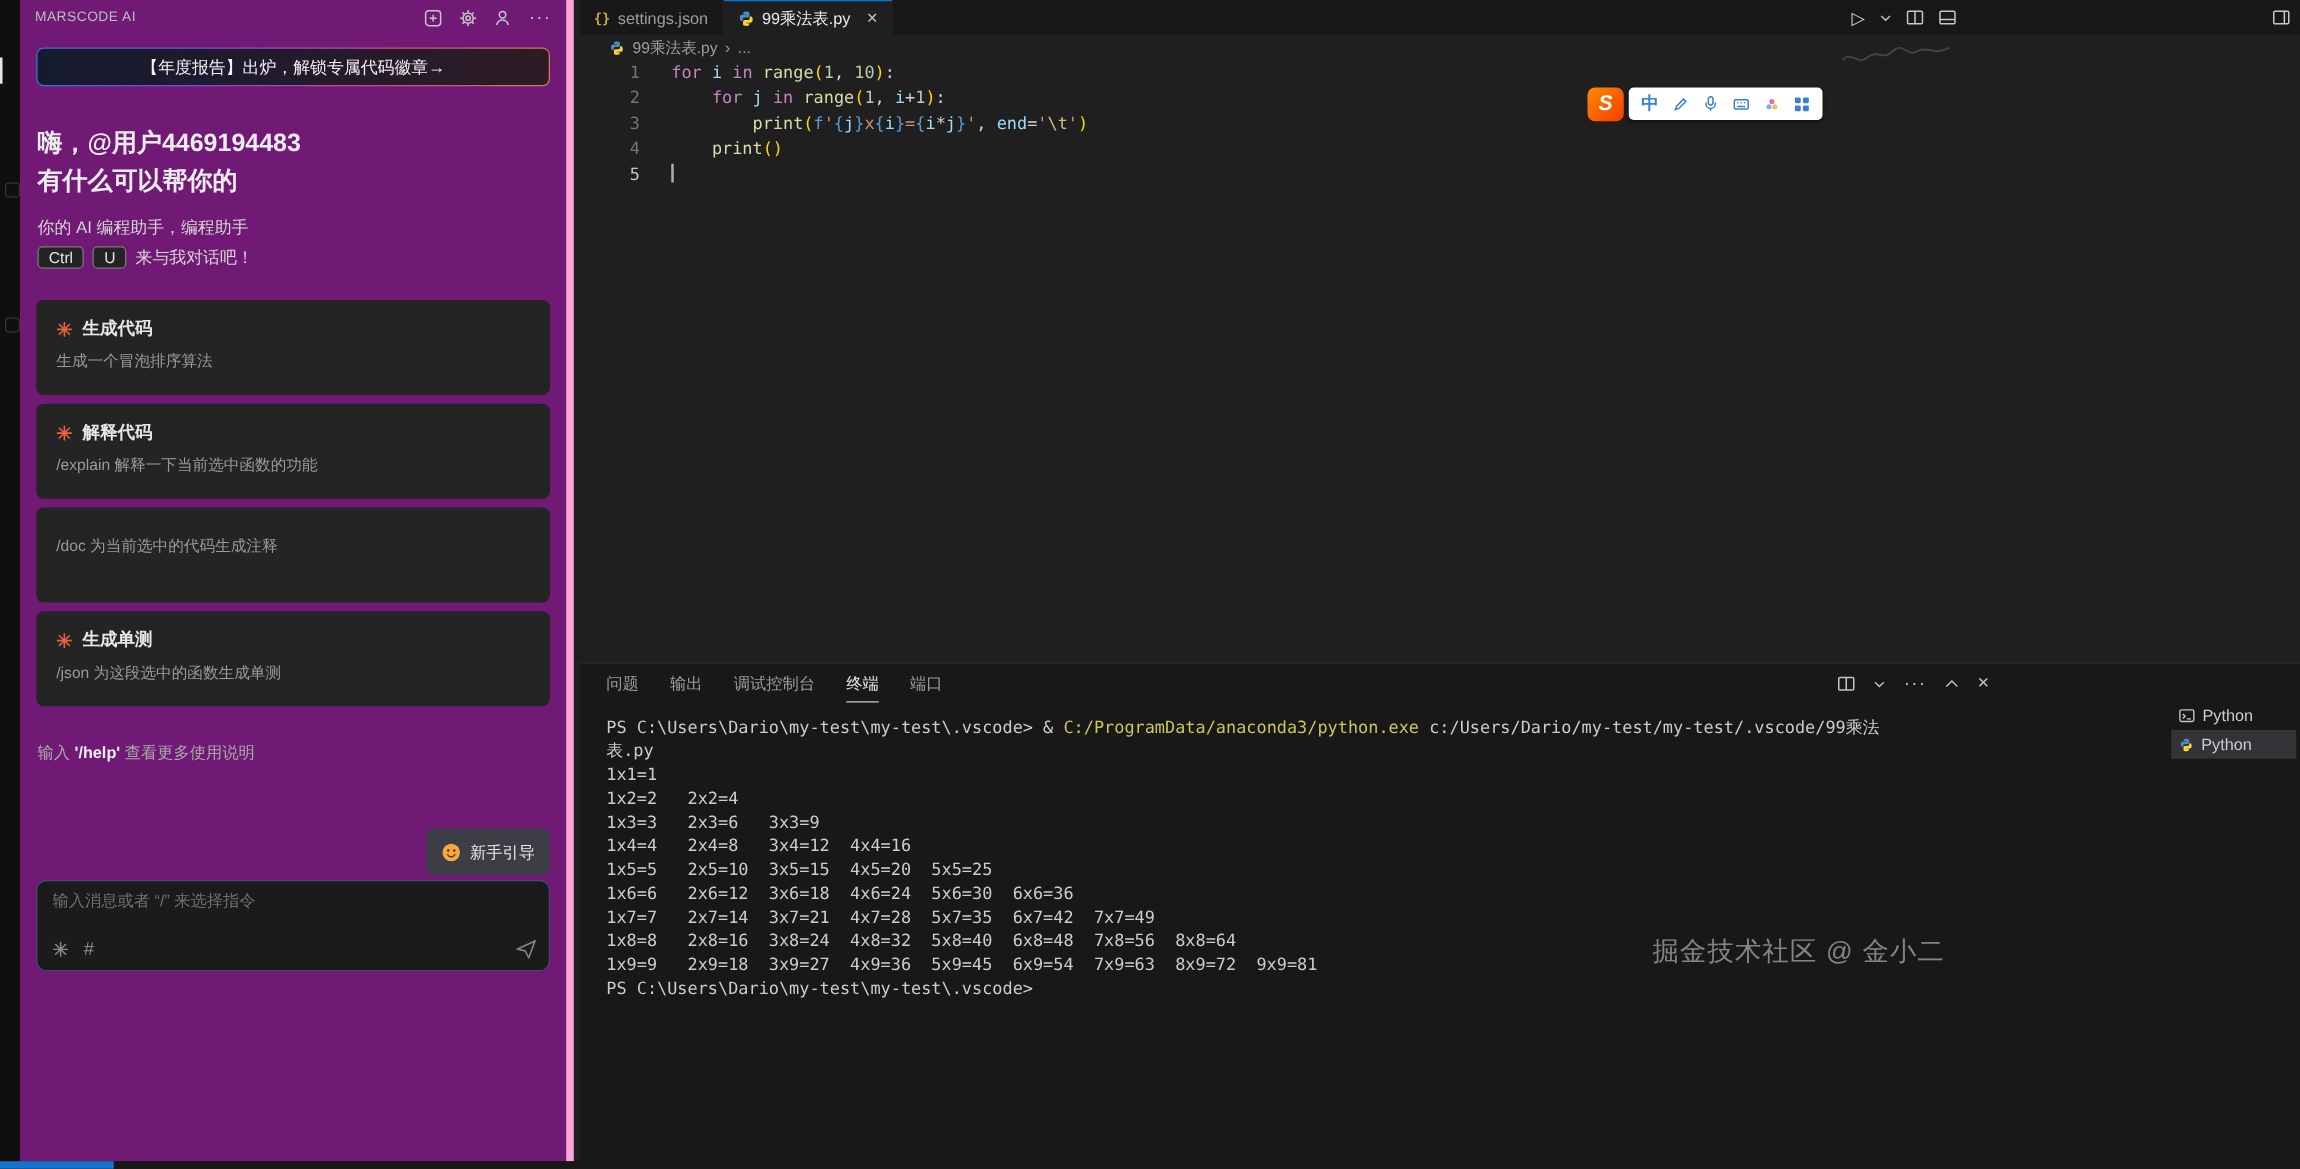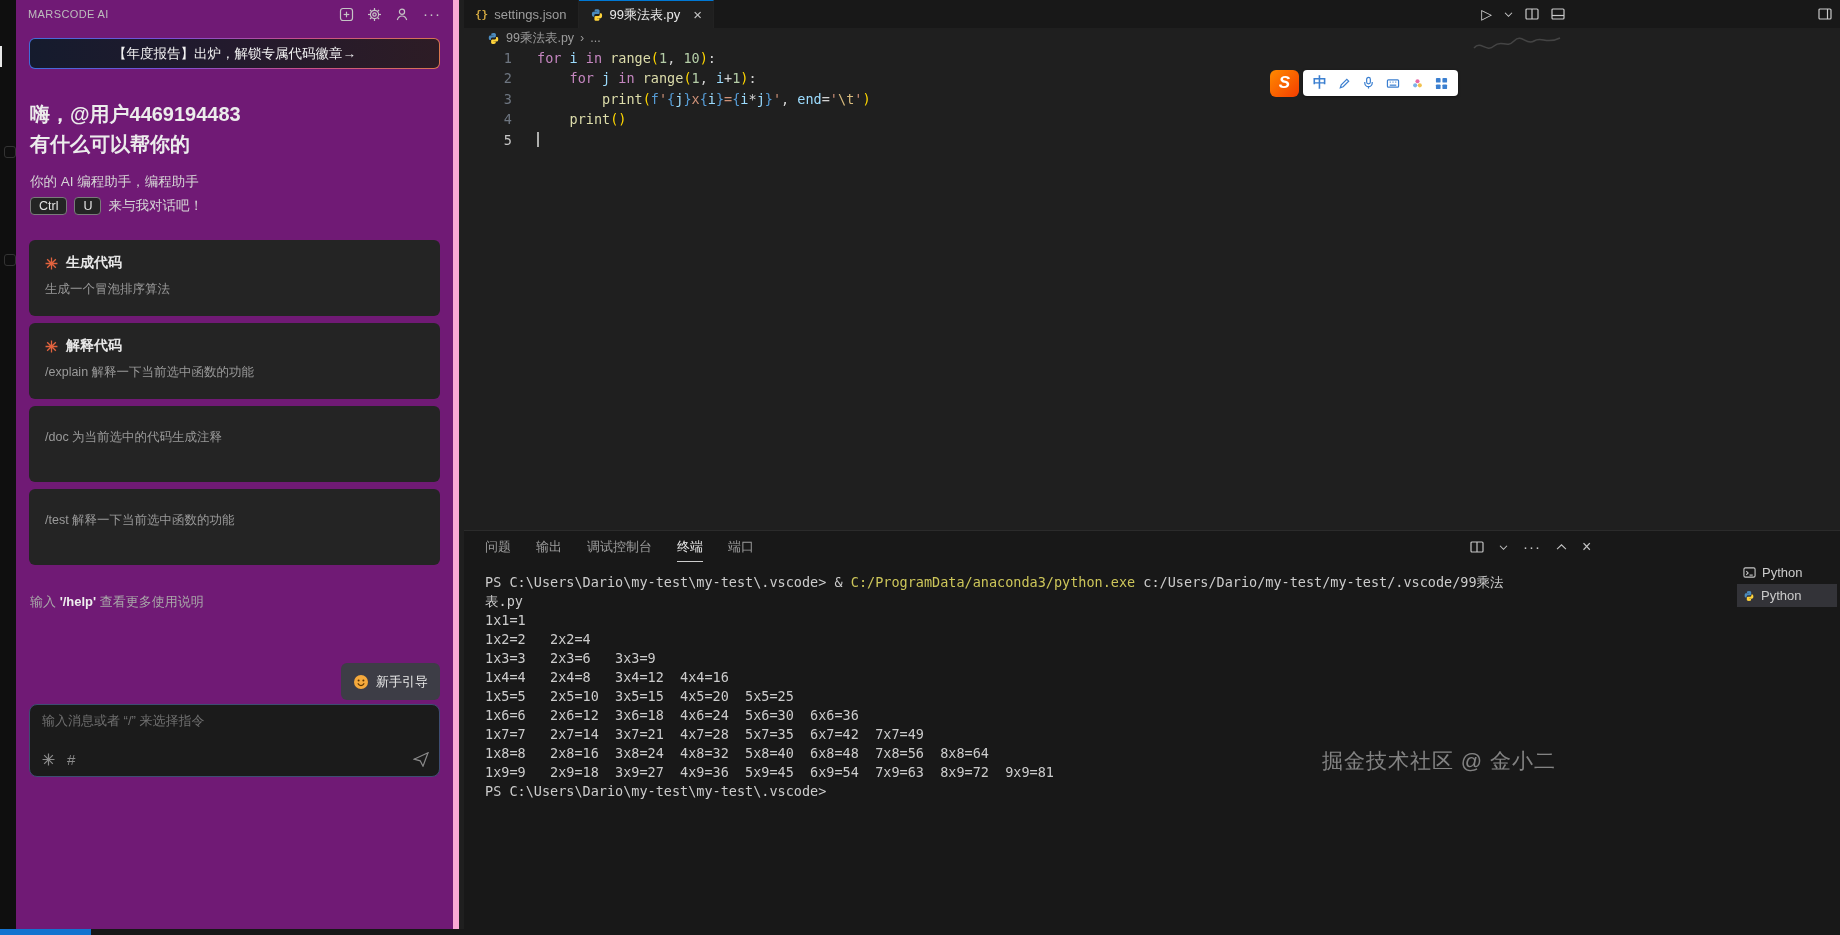--- a/index.html
+++ b/index.html
@@ -186,21 +186,27 @@
             <path d="M6 .5v11M.5 6h11M2 2l8 8M10 2l-8 8" stroke="#e2633e" stroke-width="1.2"></path>
           </svg>
           <span>解释代码</span>
         </div>
         <div class="card-desc">/explain 解释一下当前选中函数的功能</div>
       </div>
       <div class="card">
         <div class="card-desc">/doc 为当前选中的代码生成注释</div>
       </div>
       <div class="card">
-        <div class="card-desc">/test 解释一下当前选中函数的功能</div>
+        <div class="card-title">
+          <svg class="spark" width="13" height="13" viewBox="0 0 12 12">
+            <path d="M6 .5v11M.5 6h11M2 2l8 8M10 2l-8 8" stroke="#e2633e" stroke-width="1.2"></path>
+          </svg>
+          <span>生成单测</span>
+        </div>
+        <div class="card-desc">/json 为这段选中的函数生成单测</div>
       </div>
     </div>
 
   <div id="helpline">
     <span>输入 </span><b>'/help'</b><span> 查看更多使用说明</span>
   </div>
 
   <div id="guide-btn">
     <svg width="16" height="16" viewBox="0 0 16 16">
         <circle cx="8" cy="8" r="7" fill="#f5a93c"></circle>

